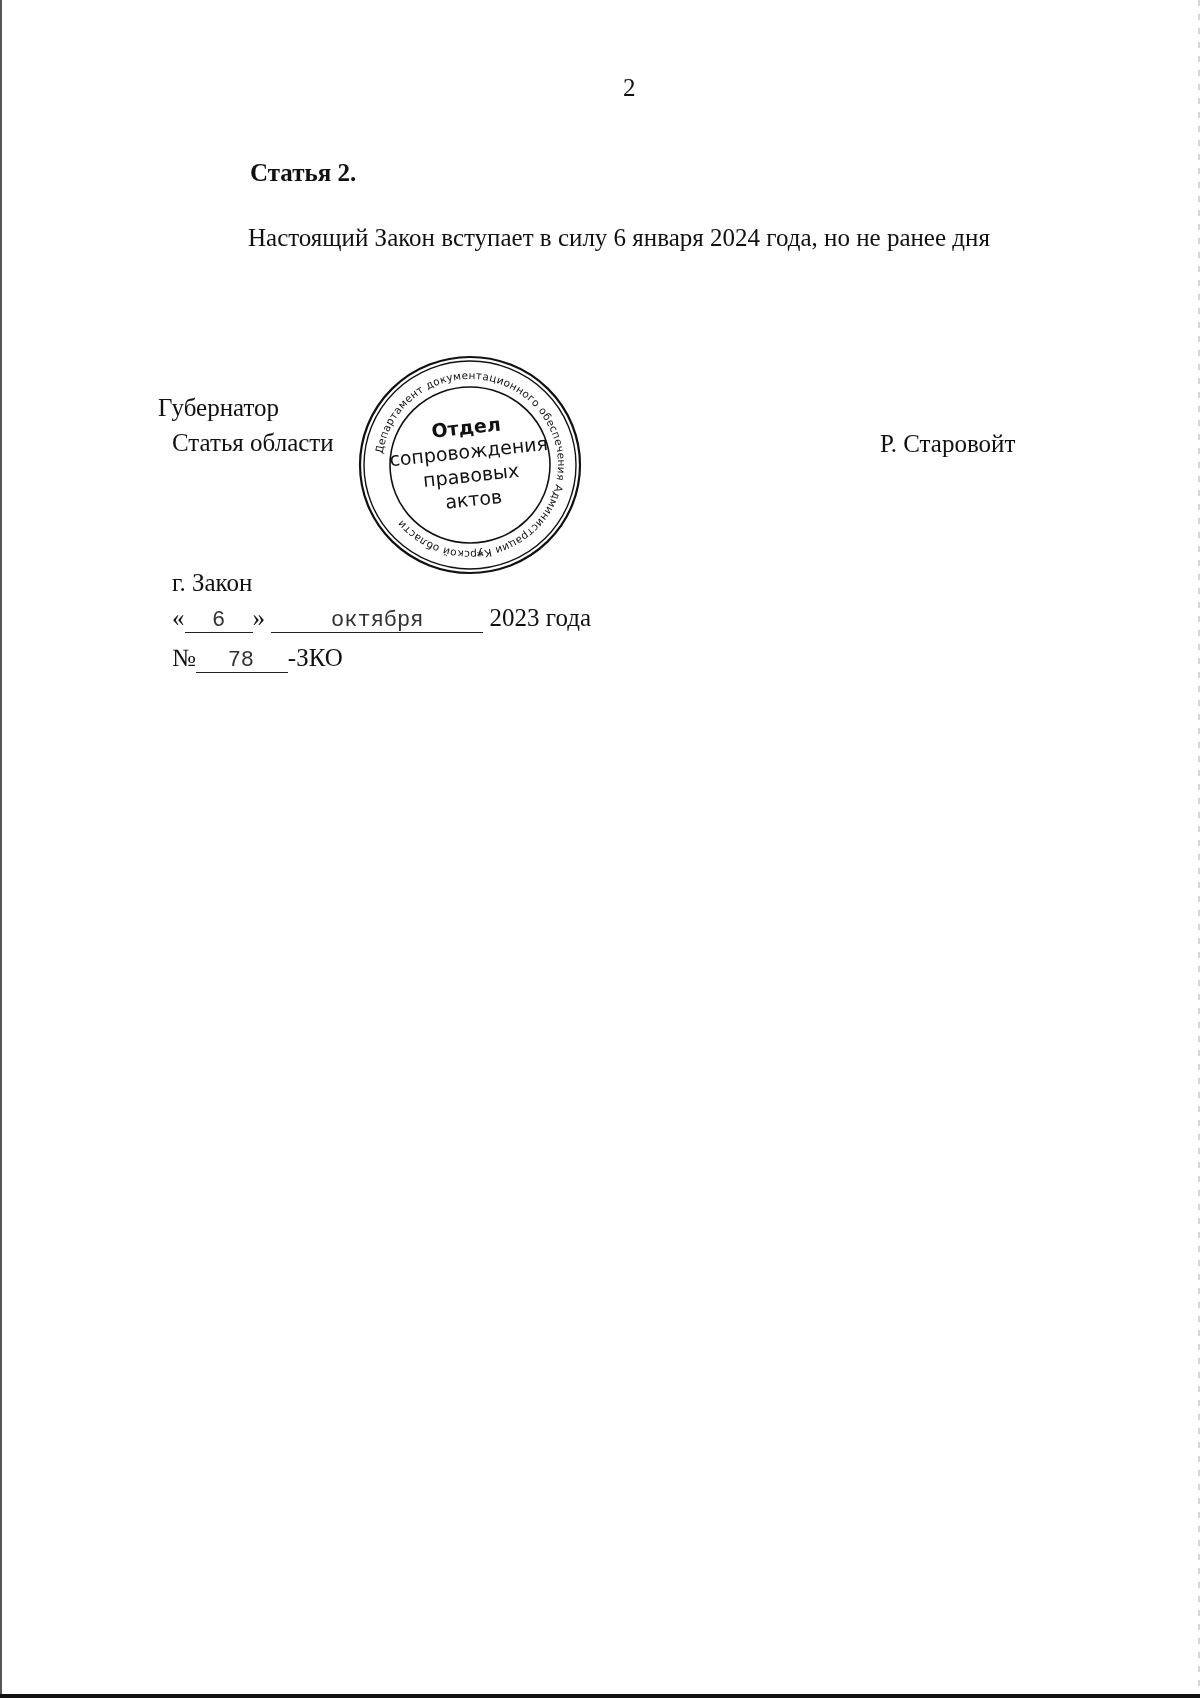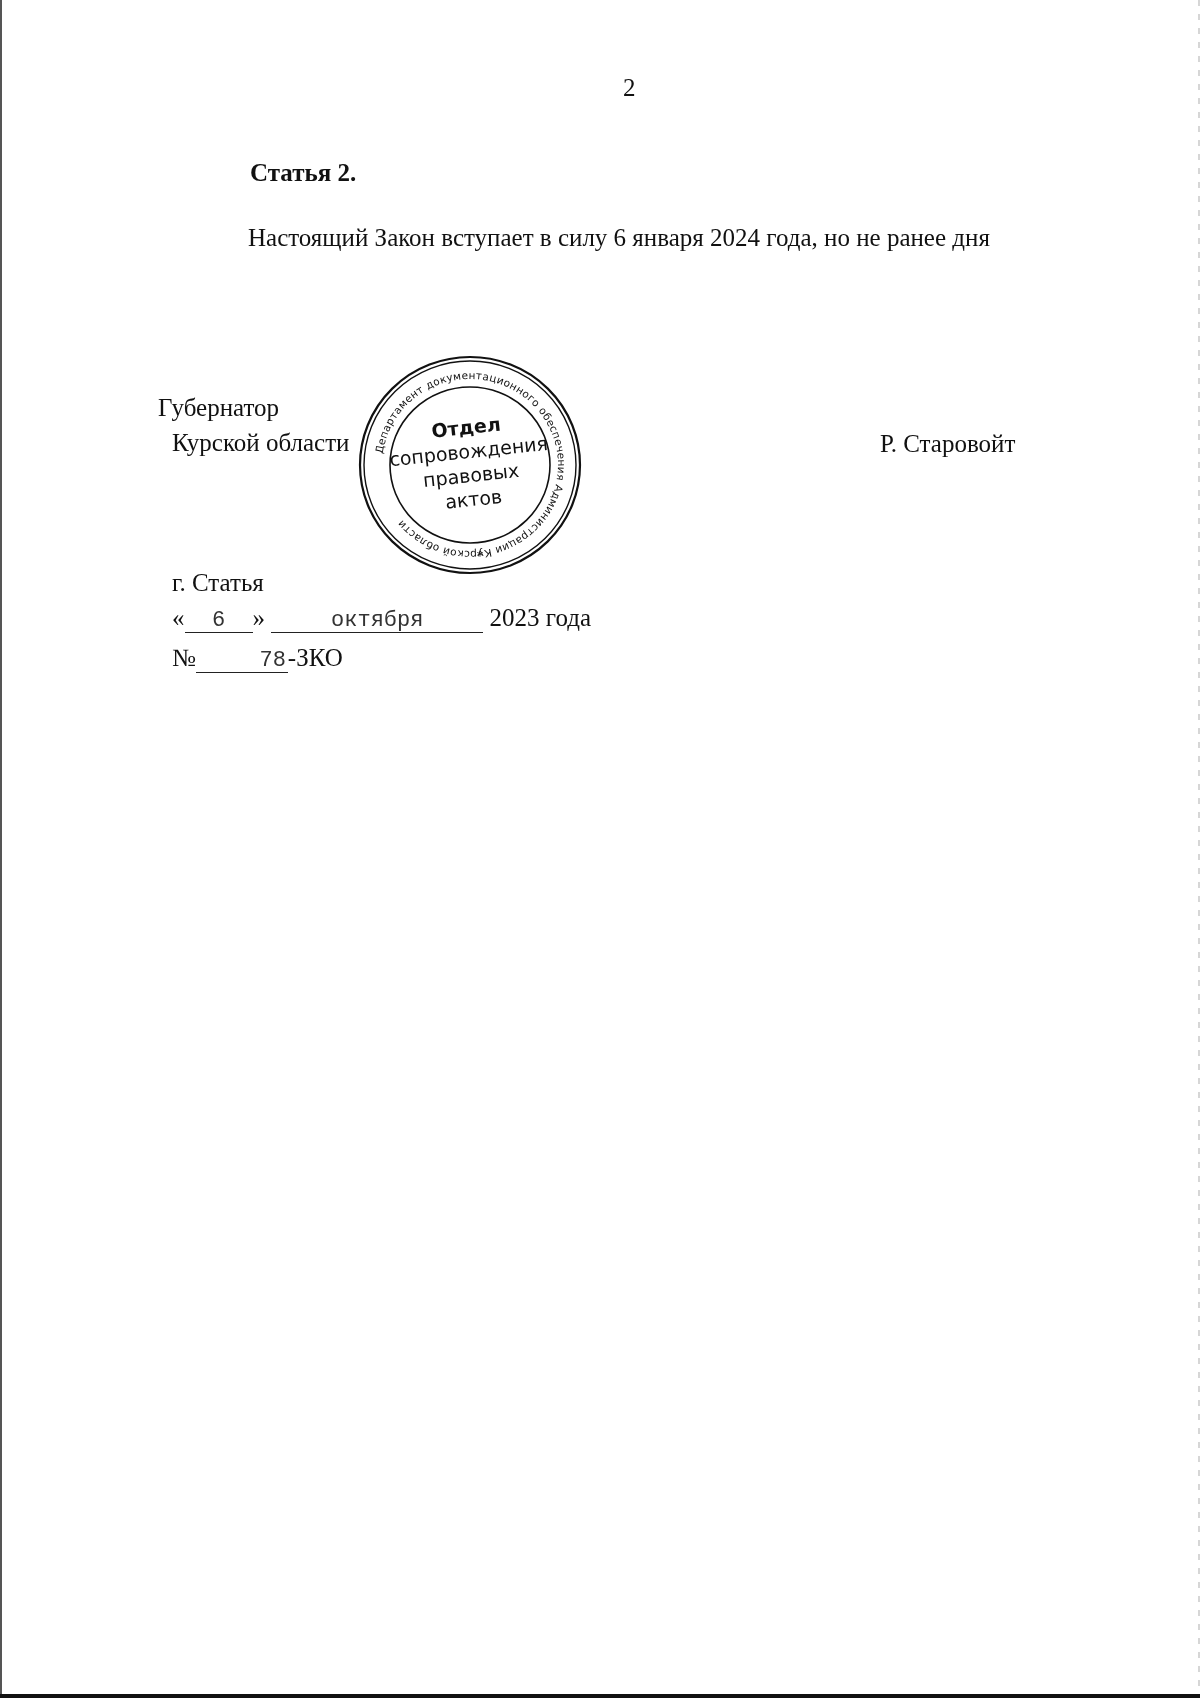--- a/index.html
+++ b/index.html
@@ -20,39 +20,39 @@
     .gov1 { left: 158px; top: 395px; }
     .gov2 { left: 172px; top: 430px; }
     .name { left: 880px; top: 431px; }
     .city { left: 172px; top: 570px; }
     .date { left: 172px; top: 605px; }
     .num { left: 172px; top: 645px; }
     .blank { display: inline-block; border-bottom: 1px solid #222; text-align: center;
       font-family: "Liberation Mono", "DejaVu Sans Mono", monospace; font-size: 22px; color: #333; line-height: 1; }
     .b-day { width: 68px; }
     .b-month { width: 212px; }
-    .b-num { width: 90px; text-align: right; padding-right: 2px; }
+    .b-num { width: 90px; padding-right: 2px; }
     .stamp { position: absolute; left: 357px; top: 354px; width: 226px; height: 222px; }
     .stamp svg { width: 100%; height: 100%; }
   </style>
 </head>
 <body>
 
 <div class="page">
   <div class="left-edge"></div>
   <div class="right-scan"></div>
   <div class="bottom-line"></div>
 
   <div class="txt pnum">2</div>
 
   <div class="txt heading">Статья 2.</div>
   <div class="txt para1">Настоящий Закон вступает в силу 6 января 2024 года, но не ранее дня</div>
 
   <div class="txt gov1">Губернатор</div>
-  <div class="txt gov2">Курской области</div>
+  <div class="txt gov2">Статья области</div>
   <div class="txt name">Р. Старовойт</div>
 
   <div class="stamp">
     <svg viewBox="0 0 226 222" xmlns="http://www.w3.org/2000/svg">
       <defs>
         <path id="ringPath" d="M 113,111 m -88,0 a 88,86 0 1,1 176,0 a 88,86 0 1,1 -176,0"></path>
       </defs>
       <ellipse cx="113" cy="111" rx="110" ry="108" fill="none" stroke="#111" stroke-width="2.2"></ellipse>
       <ellipse cx="113" cy="111" rx="106" ry="104" fill="none" stroke="#111" stroke-width="1.4"></ellipse>
       <ellipse cx="113" cy="111" rx="80" ry="78" fill="none" stroke="#111" stroke-width="1.6"></ellipse>
@@ -62,21 +62,21 @@
       <g font-family="DejaVu Sans, sans-serif" font-size="19" fill="#111" text-anchor="middle" transform="rotate(-6 113 111)">
         <text x="113" y="80" font-weight="bold">Отдел</text>
         <text x="113" y="104">сопровождения</text>
         <text x="113" y="128">правовых</text>
         <text x="113" y="152">актов</text>
       </g>
       <text x="123" y="206" font-family="DejaVu Sans, sans-serif" font-size="13" fill="#111" text-anchor="middle">*</text>
     </svg>
   </div>
 
-  <div class="txt city">г. Статья</div>
+  <div class="txt city">г. Закон</div>
 
   <div class="txt date">
     <span>«</span><span class="blank b-day">6</span><span>»</span>
     <span class="blank b-month">октября</span>
     <span>2023 года</span>
   </div>
 
   <div class="txt num">
     <span>№</span><span class="blank b-num">78</span><span>-ЗКО</span>
   </div>

